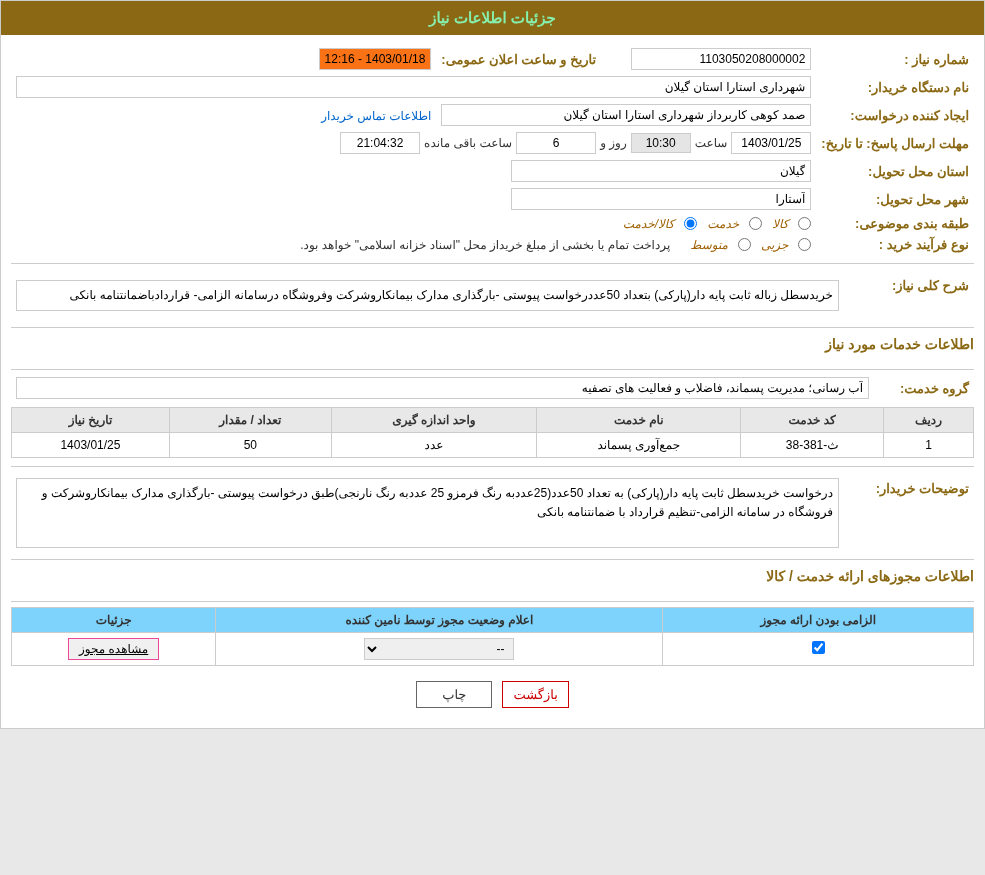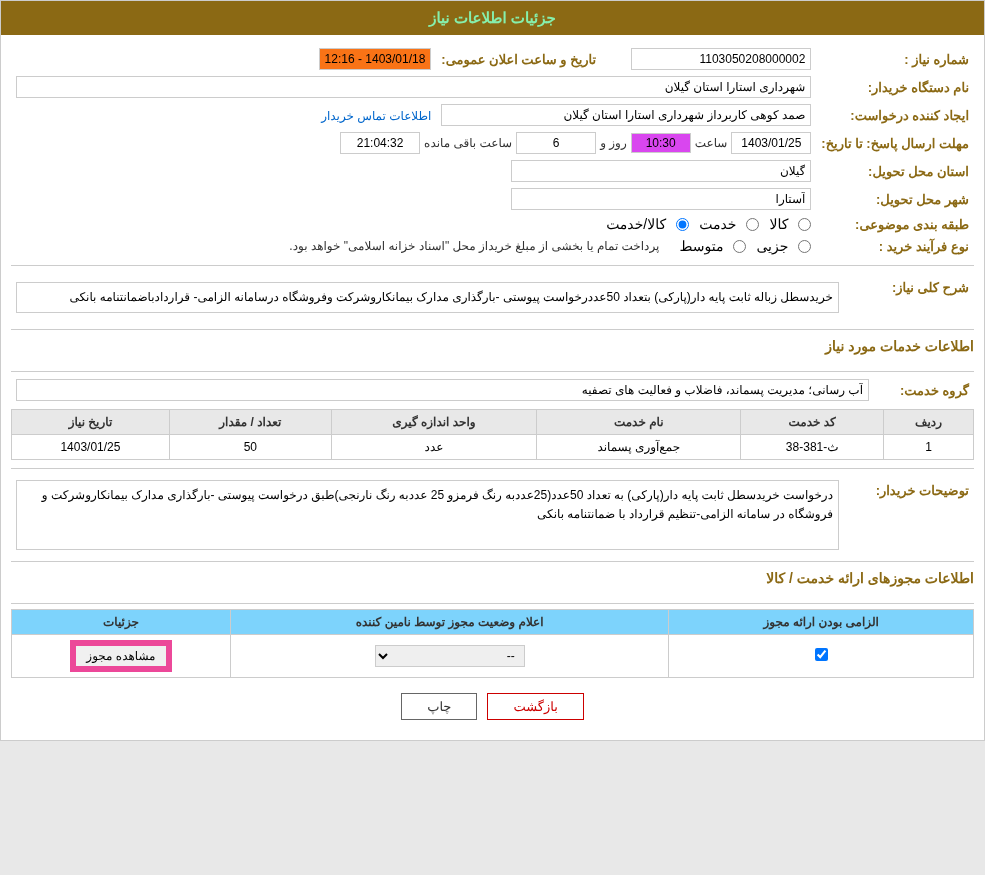--- a/index.html
+++ b/index.html
@@ -58,37 +58,38 @@
       border: 1px solid #ccc;
       padding: 3px 6px;
       background: #fff;
       font-size: 12px;
       min-width: 80px;
       text-align: center;
     }
     .date-row .time-box {
       border: 1px solid #ccc;
       padding: 2px 6px;
-      background: #d946ef;
+      background: #e5e5e5;
       font-size: 12px;
       min-width: 60px;
       text-align: center;
     }
     .date-row .label-sm {
       font-size: 12px;
       color: #333;
     }
     .radio-group {
       display: flex;
       align-items: center;
       gap: 10px;
     }
     .radio-group label {
-      font-size: 14px;
-      color: #000000;
+      font-size: 12px;
+      color: #a16207;
+      font-style: italic;
     }
     .process-note {
       font-size: 12px;
       color: #333;
       margin-right: 10px;
     }
     .description-box {
       border: 1px solid #ccc;
       padding: 5px;
       margin: 5px 0;
@@ -144,26 +145,27 @@
       text-align: center;
       color: #333;
       margin-top: 28px;
     }
     .license-table td {
       border: 1px solid #ccc;
       padding: 5px 8px;
       text-align: center;
     }
     .view-license-btn {
-      border: 6px solid #ec4899;
+      border: 1px solid #ec4899;
       background: #f0f0f0;
       padding: 3px 10px;
       font-size: 12px;
       cursor: pointer;
       font-family: Tahoma, Arial, sans-serif;
+      text-decoration: underline;
     }
     .dropdown-sm {
       border: 1px solid #ccc;
       padding: 2px 5px;
       font-size: 12px;
       font-family: Tahoma, Arial, sans-serif;
       direction: rtl;
       width: 150px;
     }
     .checkbox-cell {
@@ -173,21 +175,21 @@
       text-align: center;
       margin: 15px 0 10px 0;
       display: flex;
       justify-content: center;
       gap: 10px;
     }
     .btn-back {
       background: #fff;
       border: 1px solid #cc0000;
       color: #cc0000;
-      padding: 5px 25px;
+      padding: 5px 10px;
       font-size: 13px;
       cursor: pointer;
       font-family: Tahoma, Arial, sans-serif;
     }
     .btn-print {
       background: #fff;
       border: 1px solid #666;
       color: #333;
       padding: 5px 25px;
       font-size: 13px;

